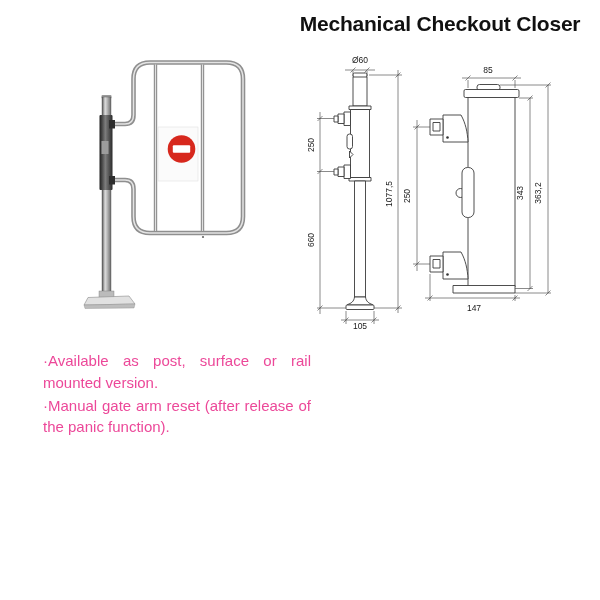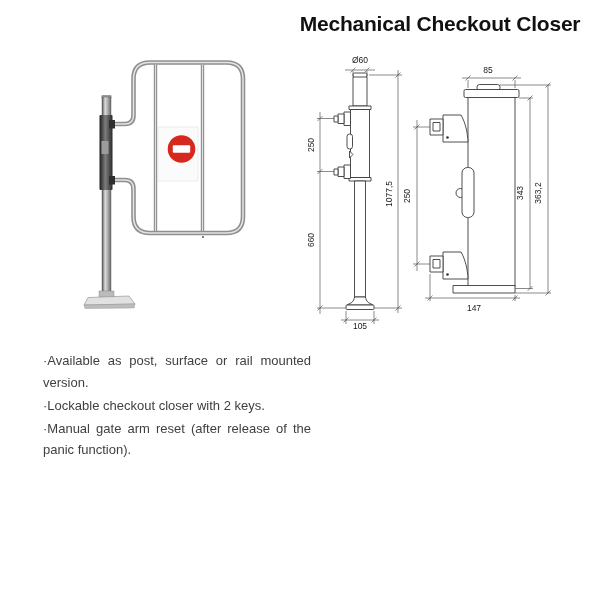--- a/index.html
+++ b/index.html
@@ -1,21 +1,21 @@
 <!DOCTYPE html>
 <html><head>
 <meta charset="utf-8">
 <style>
   html,body{margin:0;padding:0;background:#fff;}
   .page{position:relative;width:600px;height:600px;background:#ffffff;font-family:"Liberation Sans",sans-serif;overflow:hidden;}
   .title{position:absolute;left:288px;top:12px;width:304px;text-align:center;font-size:21px;font-weight:700;color:#111;letter-spacing:-0.2px;}
   .photo{position:absolute;left:55px;top:45px;}
   .dwg-post{position:absolute;left:303px;top:48px;}
   .dwg-unit{position:absolute;left:400px;top:52px;}
-  .features{position:absolute;left:43px;top:350px;width:268px;color:#404040;font-size:13px;line-height:21.5px;}
+  .features{position:absolute;left:43px;top:350px;width:268px;color:#ec4899;font-size:15px;line-height:21.5px;}
   .features p{margin:0 0 1.5px 0;text-align:justify;text-align-last:left;}
   .dim{font-size:8.5px;fill:#1a1a1a;font-family:"Liberation Sans",sans-serif;}
   .ol{stroke:#3a3a3a;stroke-width:0.9;fill:#ffffff;stroke-linejoin:round;}
   .dl{stroke:#4a4a4a;stroke-width:0.65;fill:none;}
 </style>
 </head>
 <body>
 
 <div class="page">
 
@@ -138,19 +138,18 @@
 
     <text class="dim" x="88" y="21" text-anchor="middle">85</text>
     <text class="dim" x="10" y="144" text-anchor="middle" transform="rotate(-90 10 144)">250</text>
     <text class="dim" x="123" y="141" text-anchor="middle" transform="rotate(-90 123 141)">343</text>
     <text class="dim" x="141" y="141" text-anchor="middle" transform="rotate(-90 141 141)">363,2</text>
     <text class="dim" x="74" y="259" text-anchor="middle">147</text>
   </svg>
 
   <div class="features">
     <p><span>·</span><span>Available as post, surface or rail mounted version.</span></p>
-    <p><span>·</span><span>Lockable checkout closer with 2 keys.</span></p>
     <p><span>·</span><span>Manual gate arm reset (after release of the panic function).</span></p>
     <p></p>
 
   </div>
 
 </div>
 
 </body></html>

